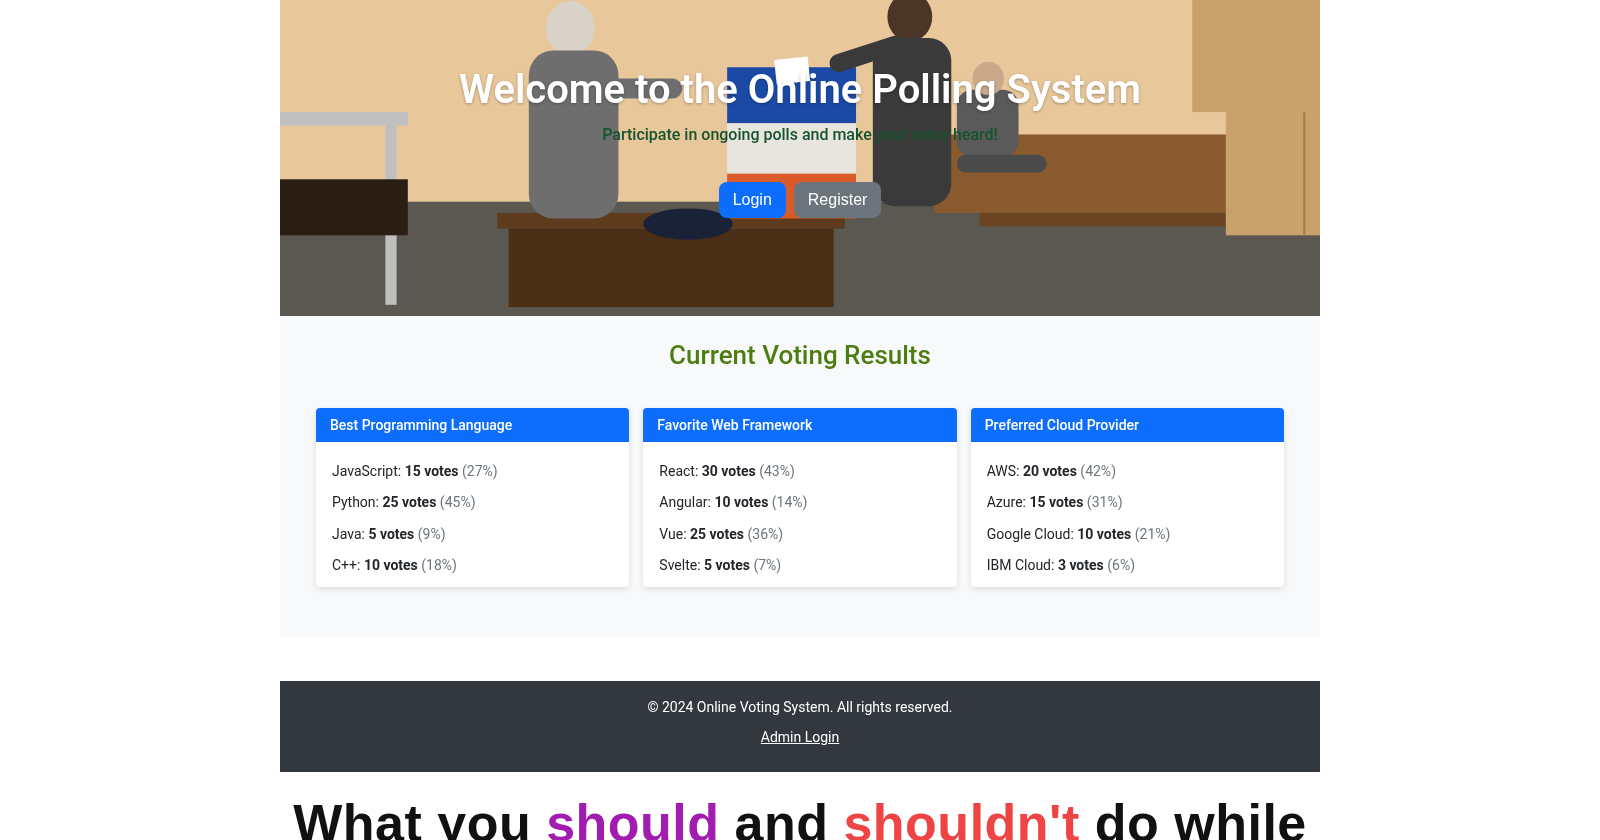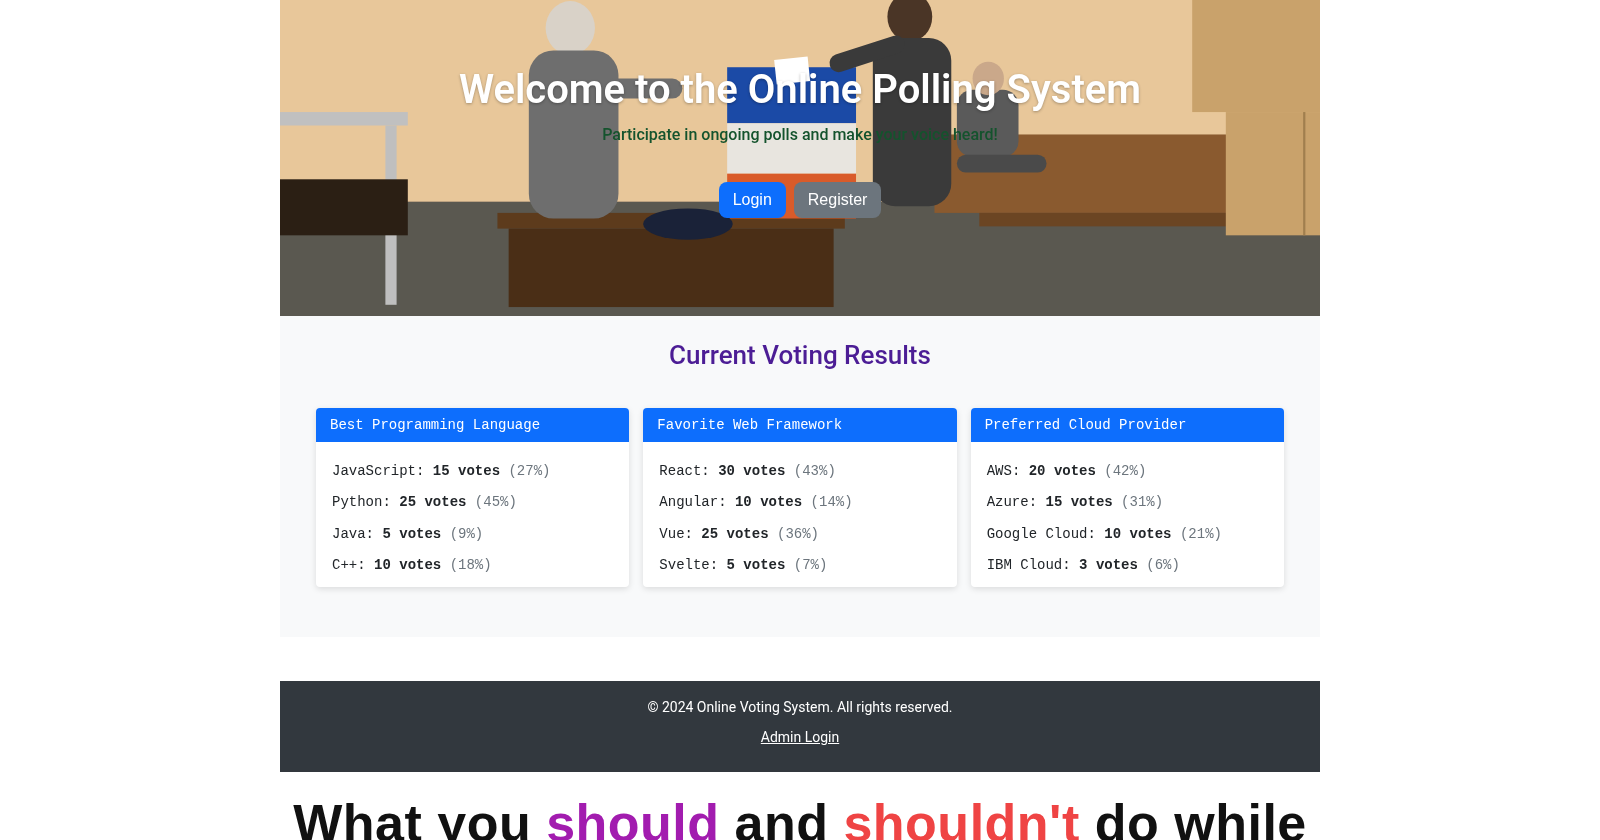--- a/index.html
+++ b/index.html
@@ -60,28 +60,27 @@
   .btn-secondary { background: #6c757d; }
 
   .results {
     background: #f8f9fa;
     padding: 24px 0 50px;
   }
   .results h2 {
     text-align: center;
     font-size: 26px;
     font-weight: 500;
-    color: #4c1d95;
+    color: #4d7c0f;
     margin-bottom: 38px;
   }
   .cards {
     display: flex;
     gap: 14px;
     padding: 0 36px;
-    font-family: Liberation Mono, monospace;
   }
   .card {
     flex: 1;
     background: #fff;
     border-radius: 4px;
     box-shadow: 0 2px 6px rgba(0,0,0,0.12);
     overflow: hidden;
   }
   .card-header {
     background: #0d6efd;

